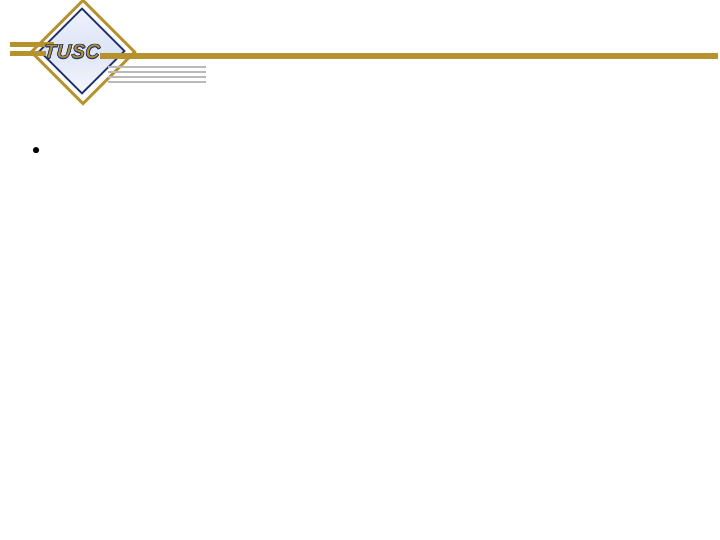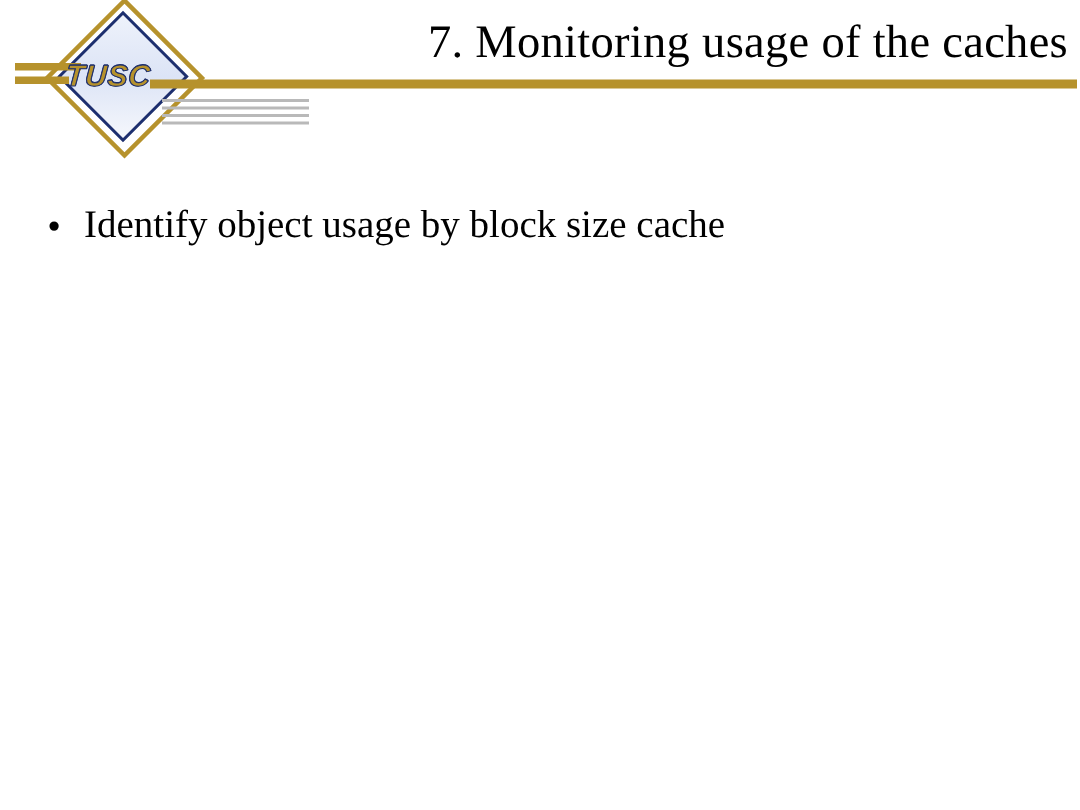--- a/index.html
+++ b/index.html
@@ -136,30 +136,28 @@
   <div class="logo">
     <div class="diamond-outer"></div>
     <div class="diamond-inner"></div>
     <div class="gold-bars-logo">
       <div class="bar1"></div>
       <div class="bar2"></div>
     </div>
     <div class="logo-text">TUSC</div>
   </div>
 
-  <div class="title">7. Monitoring usage of the caches</div>
 
   <div class="gold-underline"></div>
   <div class="grey-lines">
     <div class="g"></div>
     <div class="g"></div>
     <div class="g"></div>
     <div class="g"></div>
   </div>
 
   <div class="content">
     <div class="bullet">
       <span class="dot">•</span>
-      <span>Identify object usage by block size cache</span>
     </div>
   </div>
 
 </div>
 
 </body></html>

